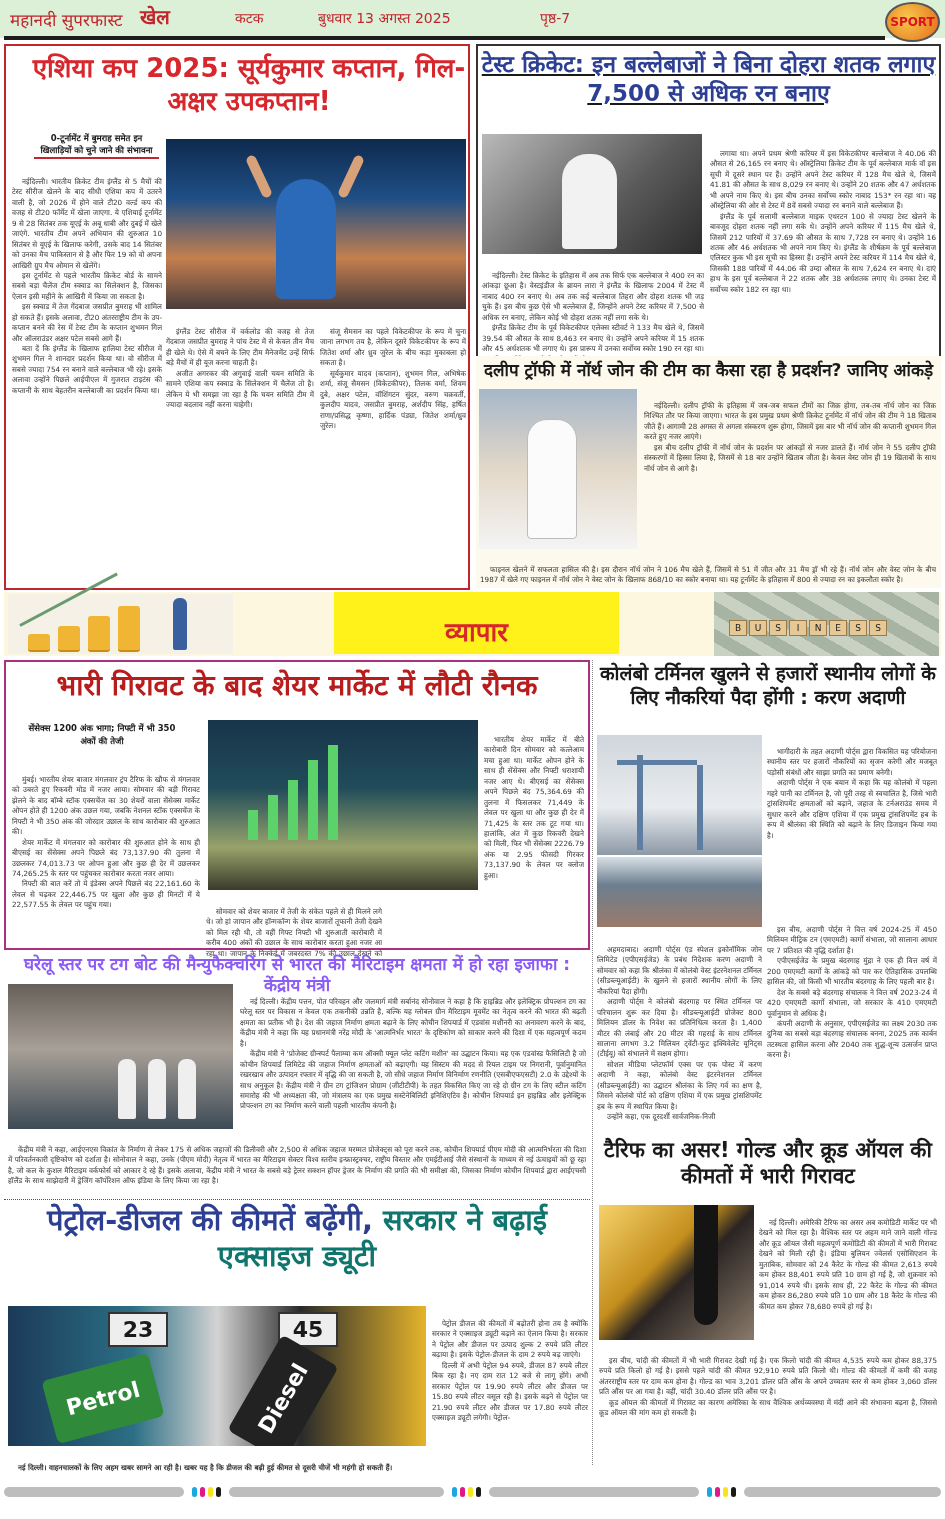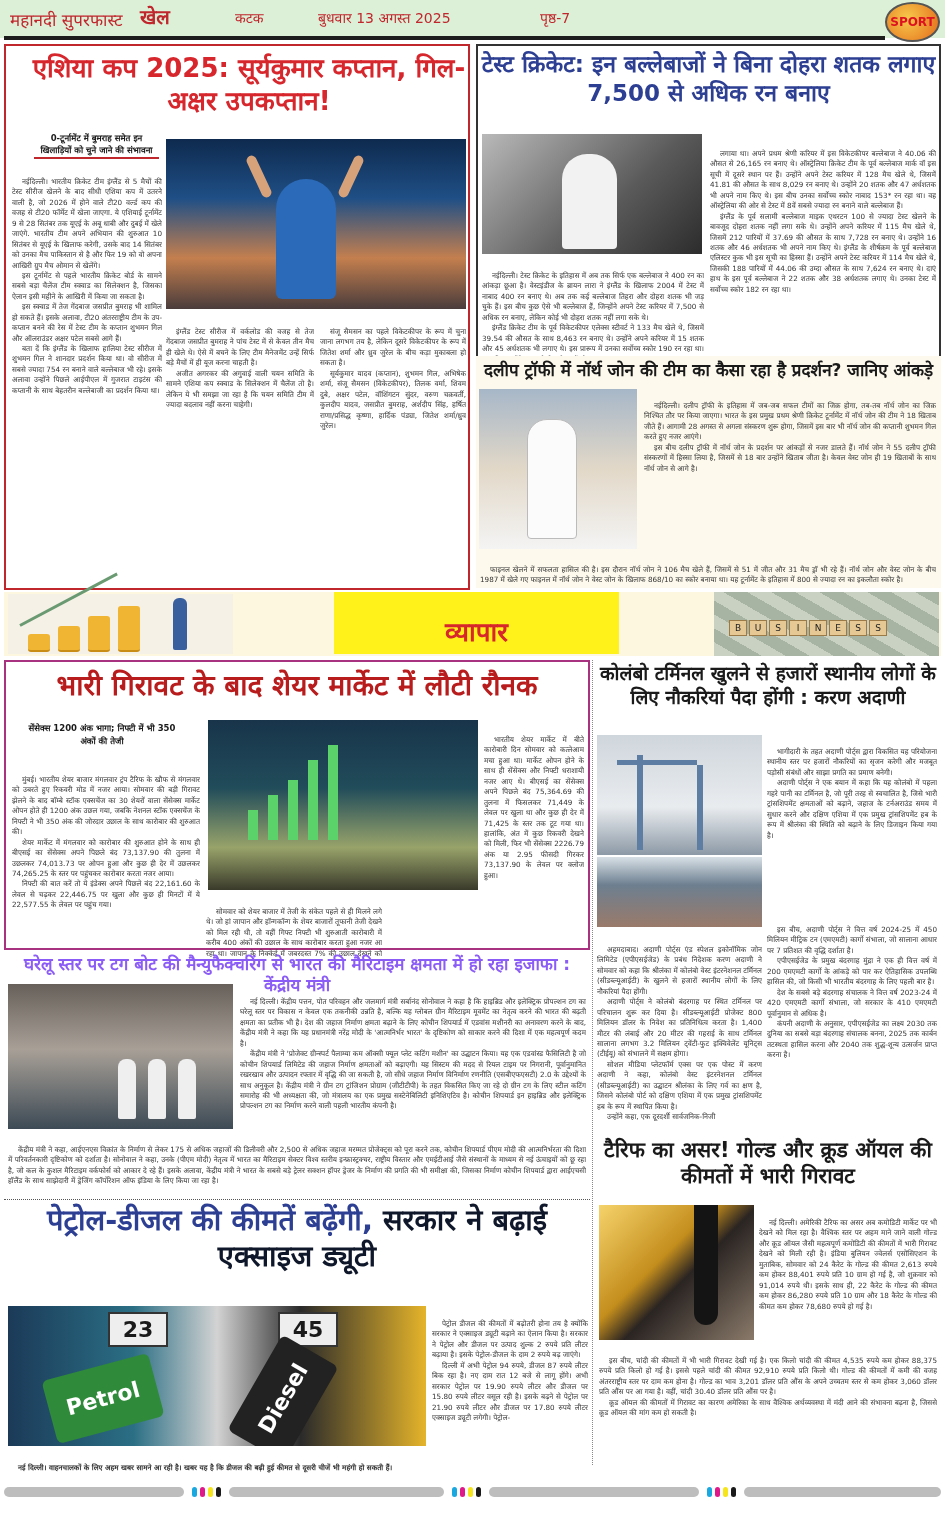--- a/index.html
+++ b/index.html
@@ -31,21 +31,21 @@
   #asia .headline { color: #d7262c; font-size: 26px; padding-top: 6px; margin-left: 24px; }
   #asia .sub { position: absolute; left: 28px; top: 87px; width: 125px; font-size: 8.5px; font-weight: bold; text-align: center; line-height: 1.4; border-bottom: 2px solid #c0272d; }
   .cricket-img { left: 160px; top: 93px; width: 300px; height: 170px;
     background: linear-gradient(180deg,#0e2a4e 0%,#1f4f86 35%,#c47f4e 70%,#4a3c3c 100%); }
   .cricket-img .fig { position: absolute; left: 110px; top: 40px; width: 60px; height: 120px; background: #2a6ab8; border-radius: 30px 30px 6px 6px; }
   .cricket-img .arm1, .cricket-img .arm2 { position: absolute; top: 15px; width: 10px; height: 45px; background: #d7a27a; border-radius: 5px; }
   .cricket-img .arm1 { left: 88px; transform: rotate(-25deg); }
   .cricket-img .arm2 { left: 180px; transform: rotate(25deg); }
 
   
-  #test { left: 476px; top: 44px; width: 465px; height: 360px; border: 2px solid #333; }
+  #test { left: 476px; top: 44px; width: 465px; height: 360px; border: 2px solid #333; text-decoration: underline; }
   #test .headline { color: #2d3f93; font-size: 23px; padding-top: 4px; }
   .test-img { left: 4px; top: 88px; width: 220px; height: 120px; background: linear-gradient(135deg,#b9b9b9,#5a5a5a 60%,#2c2c2c); }
   .test-img .fig { position: absolute; left: 80px; top: 20px; width: 55px; height: 95px; background: #f2f2f2; border-radius: 25px 25px 4px 4px; }
 
   
   #duleep { left: 476px; top: 356px; width: 465px; height: 232px; background: #fdf9ec; }
   #duleep .headline { color: #1a1a1a; font-size: 17px; padding-top: 4px; }
   .duleep-img { left: 3px; top: 33px; width: 158px; height: 160px; background: linear-gradient(180deg,#a7b7c8,#e2d8c8 50%,#f4f4f4); }
   .duleep-img .fig { position: absolute; left: 48px; top: 30px; width: 50px; height: 120px; background: #fbfbfb; border: 1px solid #bbb; border-radius: 20px 20px 4px 4px; }
 
@@ -81,21 +81,21 @@
   
   #tariff { left: 595px; top: 1135px; width: 346px; height: 330px; }
   #tariff .headline { color: #1a1a1a; font-size: 21px; padding-top: 2px; }
   .gold-img { left: 4px; top: 70px; width: 155px; height: 135px; background: linear-gradient(135deg,#f5d36b,#c48e1d 40%,#2a2422 55%,#8a7a6a); }
   .gold-img .drop { position: absolute; left: 95px; top: 0; width: 24px; height: 120px; background: #141414; border-radius: 0 0 12px 12px; }
 
   
   #petrol { left: 4px; top: 1200px; width: 586px; height: 270px; }
   #petrol .headline { font-size: 29px; padding-top: 2px; }
   #petrol .hl-blue { color: #2d3f93; }
-  #petrol .hl-dark { color: #0f172a; }
+  #petrol .hl-dark { color: #0f766e; }
   .petrol-img { left: 4px; top: 106px; width: 418px; height: 140px; background: linear-gradient(90deg,#1b3a58 0%,#2b6f85 30%,#d3d3d3 50%,#2a2a2a 70%,#e5b42a 100%); }
   .nozzle { position: absolute; top: 60px; height: 65px; width: 110px; border-radius: 6px; color: #fff; font-weight: bold; font-size: 22px; display: flex; align-items: center; justify-content: center; }
   .pump-num { position: absolute; width: 60px; height: 35px; background: #eee; border: 2px solid #333; font-size: 22px; font-weight: bold; display: flex; align-items: center; justify-content: center; }
 
   .divider-v { position: absolute; width: 0; border-left: 1px dotted #888; }
 
   
   .footer { position: absolute; left: 4px; right: 4px; top: 1487px; height: 10px; display: flex; align-items: center; gap: 8px; }
   .fbar { height: 10px; background: #bdbdbd; border-radius: 5px; }
   .dots { display: flex; gap: 3px; }

